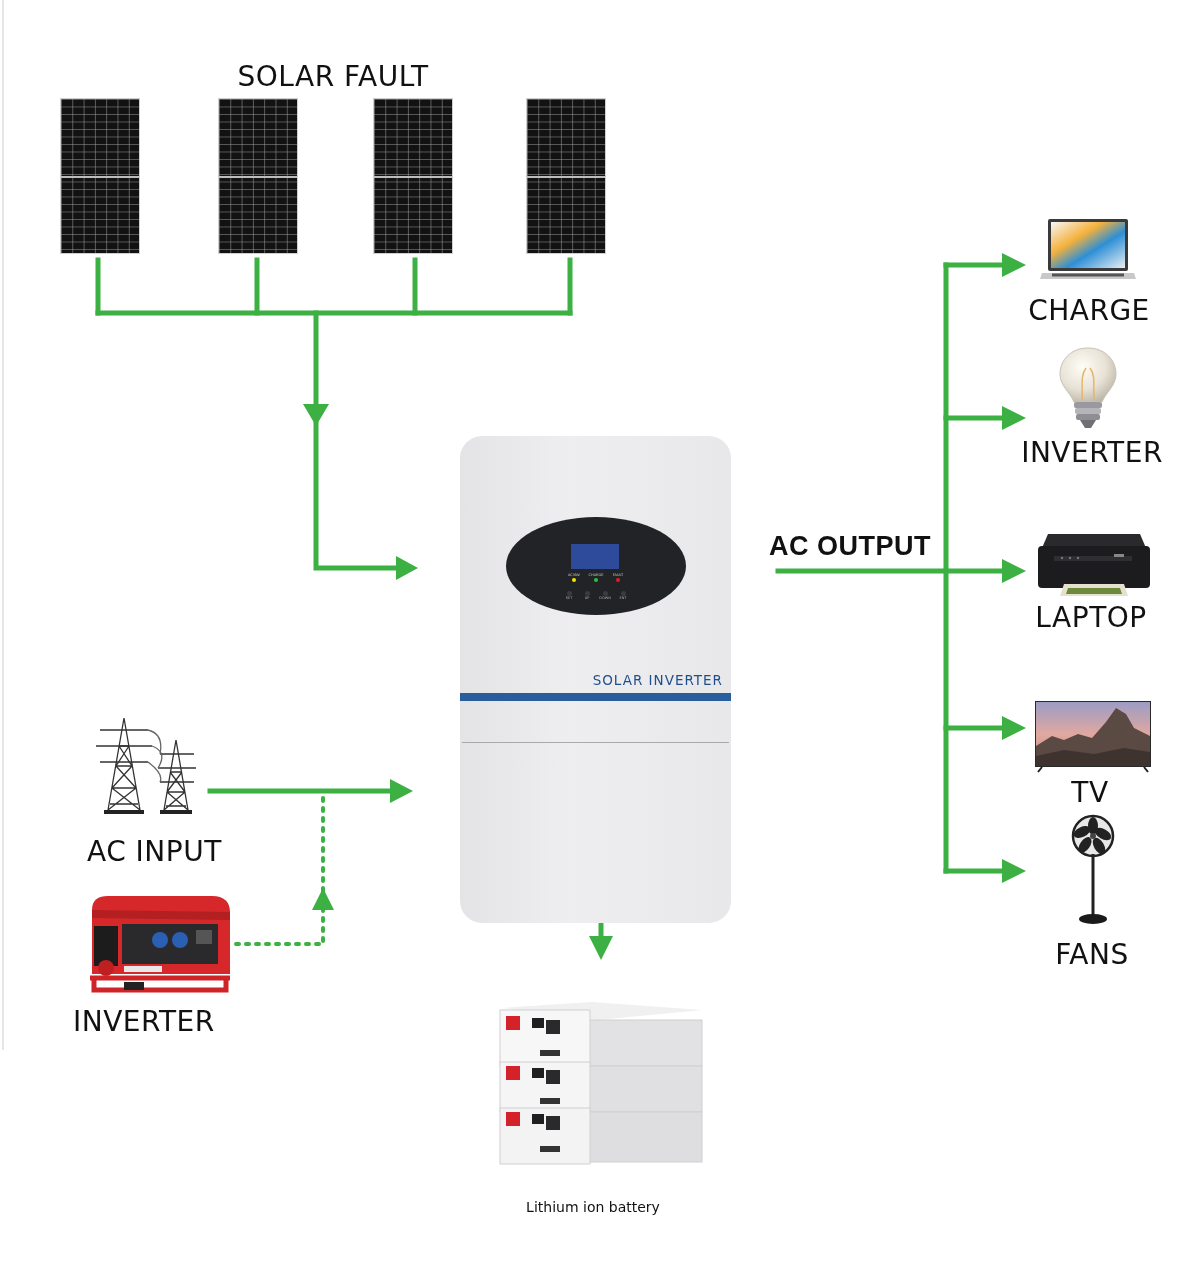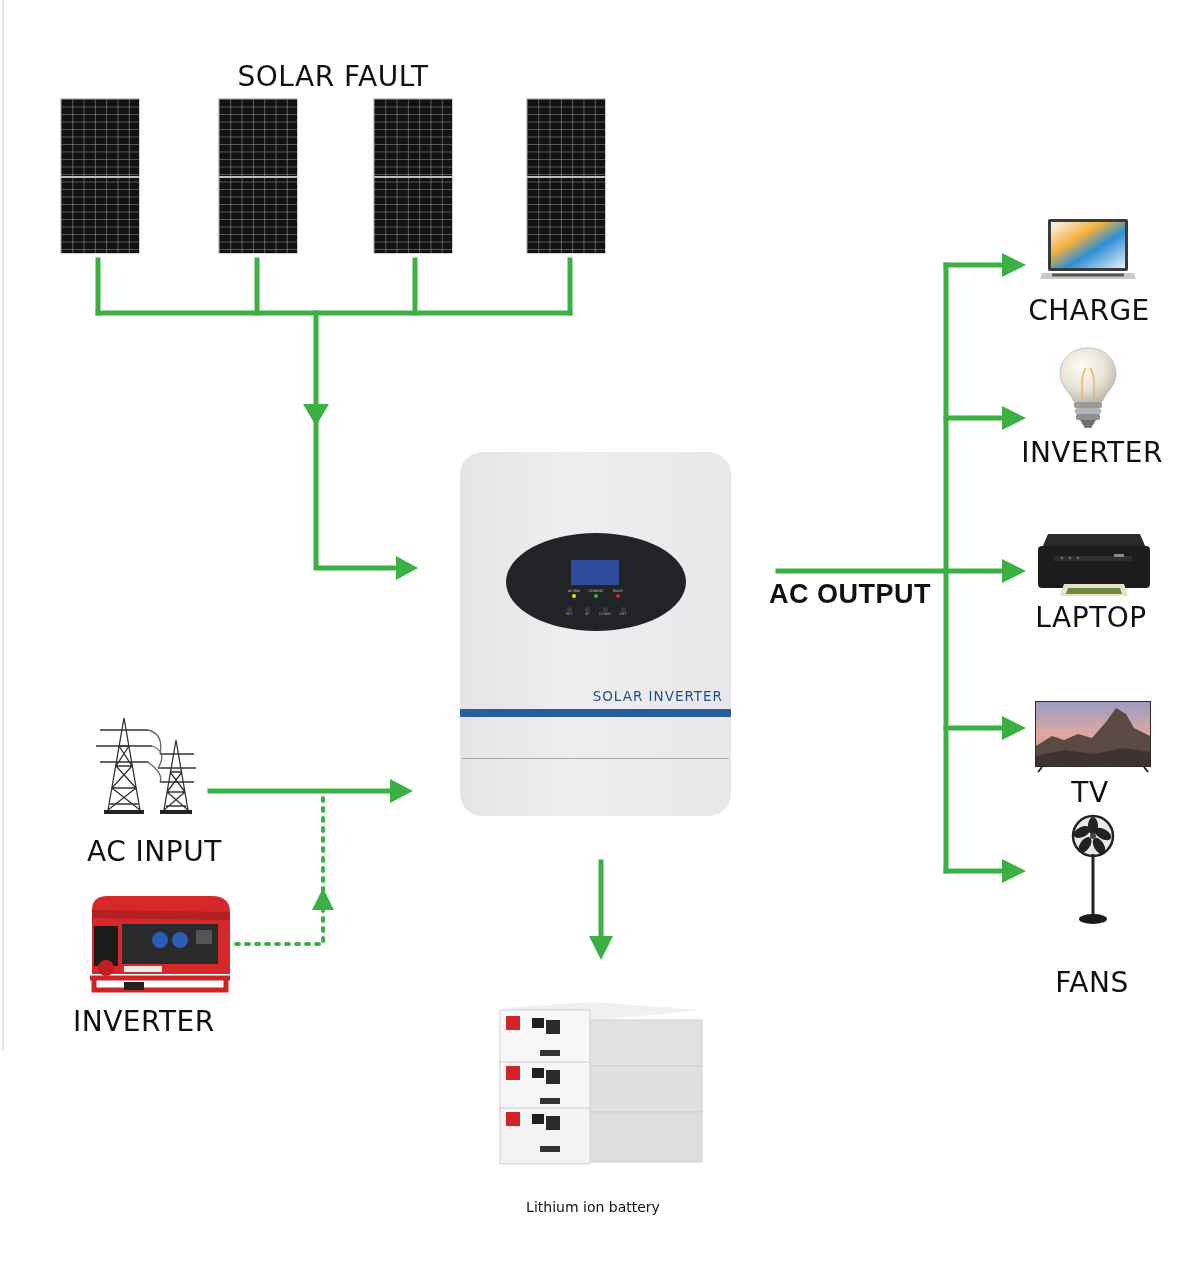--- a/index.html
+++ b/index.html
@@ -14,22 +14,22 @@
 
   
   .panel { position: absolute; width: 80px; height: 156px; background: #121212; border: 1px solid #cfcfcf; box-sizing: border-box;
     background-image:
       linear-gradient(to right, rgba(160,160,160,0.55) 1px, transparent 1px),
       linear-gradient(to bottom, rgba(160,160,160,0.5) 1px, transparent 1px);
     background-size: 11.3px 100%, 100% 7.5px; }
   .panel::after { content: ""; position: absolute; left: 0; right: 0; top: 50%; height: 2px; background: #bdbdbd; }
 
   
-  .inverter { position: absolute; left: 460px; top: 436px; width: 271px; height: 364px; border-radius: 22px;
-    background: linear-gradient(90deg, #e4e4e6 0%, #eeeef0 40%, #e8e8ea 100%); margin-top: 16px; }
+  .inverter { position: absolute; left: 460px; top: 436px; width: 271px; height: 487px; border-radius: 22px;
+    background: linear-gradient(90deg, #e4e4e6 0%, #eeeef0 40%, #e8e8ea 100%); }
   .oval { position: absolute; left: 46px; top: 81px; width: 180px; height: 98px; border-radius: 50%; background: #222326; }
   .lcd { position: absolute; left: 65px; top: 27px; width: 48px; height: 25px; background: #2d4b9a; }
   .led-row { position: absolute; top: 56px; left: 0; width: 100%; display: flex; justify-content: center; gap: 8px; }
   .led-item { display: flex; flex-direction: column; align-items: center; width: 14px; }
   .led-text { font-size: 3.5px; color: #ccc; line-height: 4px; }
   .led { width: 4px; height: 4px; border-radius: 50%; margin-top: 1px; }
   .btn-row { position: absolute; top: 74px; left: 0; width: 100%; display: flex; justify-content: center; gap: 6px; }
   .btn-item { display: flex; flex-direction: column; align-items: center; width: 12px; }
   .btn-dot { width: 5px; height: 5px; border-radius: 50%; background: #3a3b3e; }
   .btn-text { font-size: 3.5px; color: #aaa; line-height: 5px; }
@@ -139,21 +139,21 @@
           <span class="btn-dot"></span>
           <span class="btn-text">ENT</span>
         </div>
     </div>
   </div>
   <div class="inv-title">SOLAR INVERTER</div>
   <div class="inv-stripe"></div>
   <div class="inv-seam"></div>
 </div>
 
-<div class="lbl bold" style="left:769px; top:531px;margin-top:48px;">AC OUTPUT</div>
+<div class="lbl bold" style="left:769px; top:531px;">AC OUTPUT</div>
 
 <svg class="laptop" viewBox="0 0 96 70">
   <defs>
     <linearGradient id="lscr" x1="0" y1="0" x2="1" y2="1">
       <stop offset="0" stop-color="#f7f7f7"></stop>
         <stop offset="0.35" stop-color="#f4b13c"></stop>
       <stop offset="0.6" stop-color="#2d8fd6"></stop>
         <stop offset="1" stop-color="#e9eef4"></stop>
     </linearGradient>
   </defs>
@@ -216,21 +216,21 @@
     <ellipse cx="23" cy="12" rx="5" ry="9"></ellipse>
     <ellipse cx="33" cy="20" rx="9" ry="5" transform="rotate(30 33 20)"></ellipse>
     <ellipse cx="29" cy="32" rx="5" ry="9" transform="rotate(-30 29 32)"></ellipse>
     <ellipse cx="15" cy="31" rx="5" ry="9" transform="rotate(35 15 31)"></ellipse>
     <ellipse cx="12" cy="18" rx="9" ry="5" transform="rotate(-25 12 18)"></ellipse>
   </g>
   <circle cx="23" cy="22" r="3" fill="#444"></circle>
   <rect x="21.5" y="40" width="3" height="62" fill="#222"></rect>
   <ellipse cx="23" cy="105" rx="14" ry="5" fill="#1a1a1a"></ellipse>
 </svg>
-<div class="lbl big center" style="left:1092px; top:966px;text-align:center;">FANS</div>
+<div class="lbl big center" style="left:1092px; top:938px;text-align:center;">FANS</div>
 
 <svg class="pylon" viewBox="0 0 110 100">
   <g stroke="#333" stroke-width="1.3" fill="none">
     <path d="M30,2 L14,94 M30,2 L46,94 M18,72 L42,72 M22,50 L38,50 M25,30 L35,30 M16,88 L44,88 M14,94 L42,72 M46,94 L18,72 M18,72 L38,50 M42,72 L22,50 M22,50 L35,30 M38,50 L25,30"></path>
     <path d="M6,14 L54,14 M2,30 L58,30 M6,46 L54,46"></path>
     <path d="M82,24 L70,94 M82,24 L94,94 M73,76 L91,76 M76,56 L88,56 M72,90 L92,90 M70,94 L91,76 M94,94 L73,76 M73,76 L88,56 M91,76 L76,56"></path>
     <path d="M66,38 L100,38 M64,52 L102,52 M66,66 L100,66"></path>
     <path d="M54,14 Q70,18 66,38 M58,30 Q74,36 64,52 M54,46 Q70,58 66,66" stroke="#666"></path>
   </g>
   <rect x="10" y="94" width="40" height="4" fill="#222"></rect>

